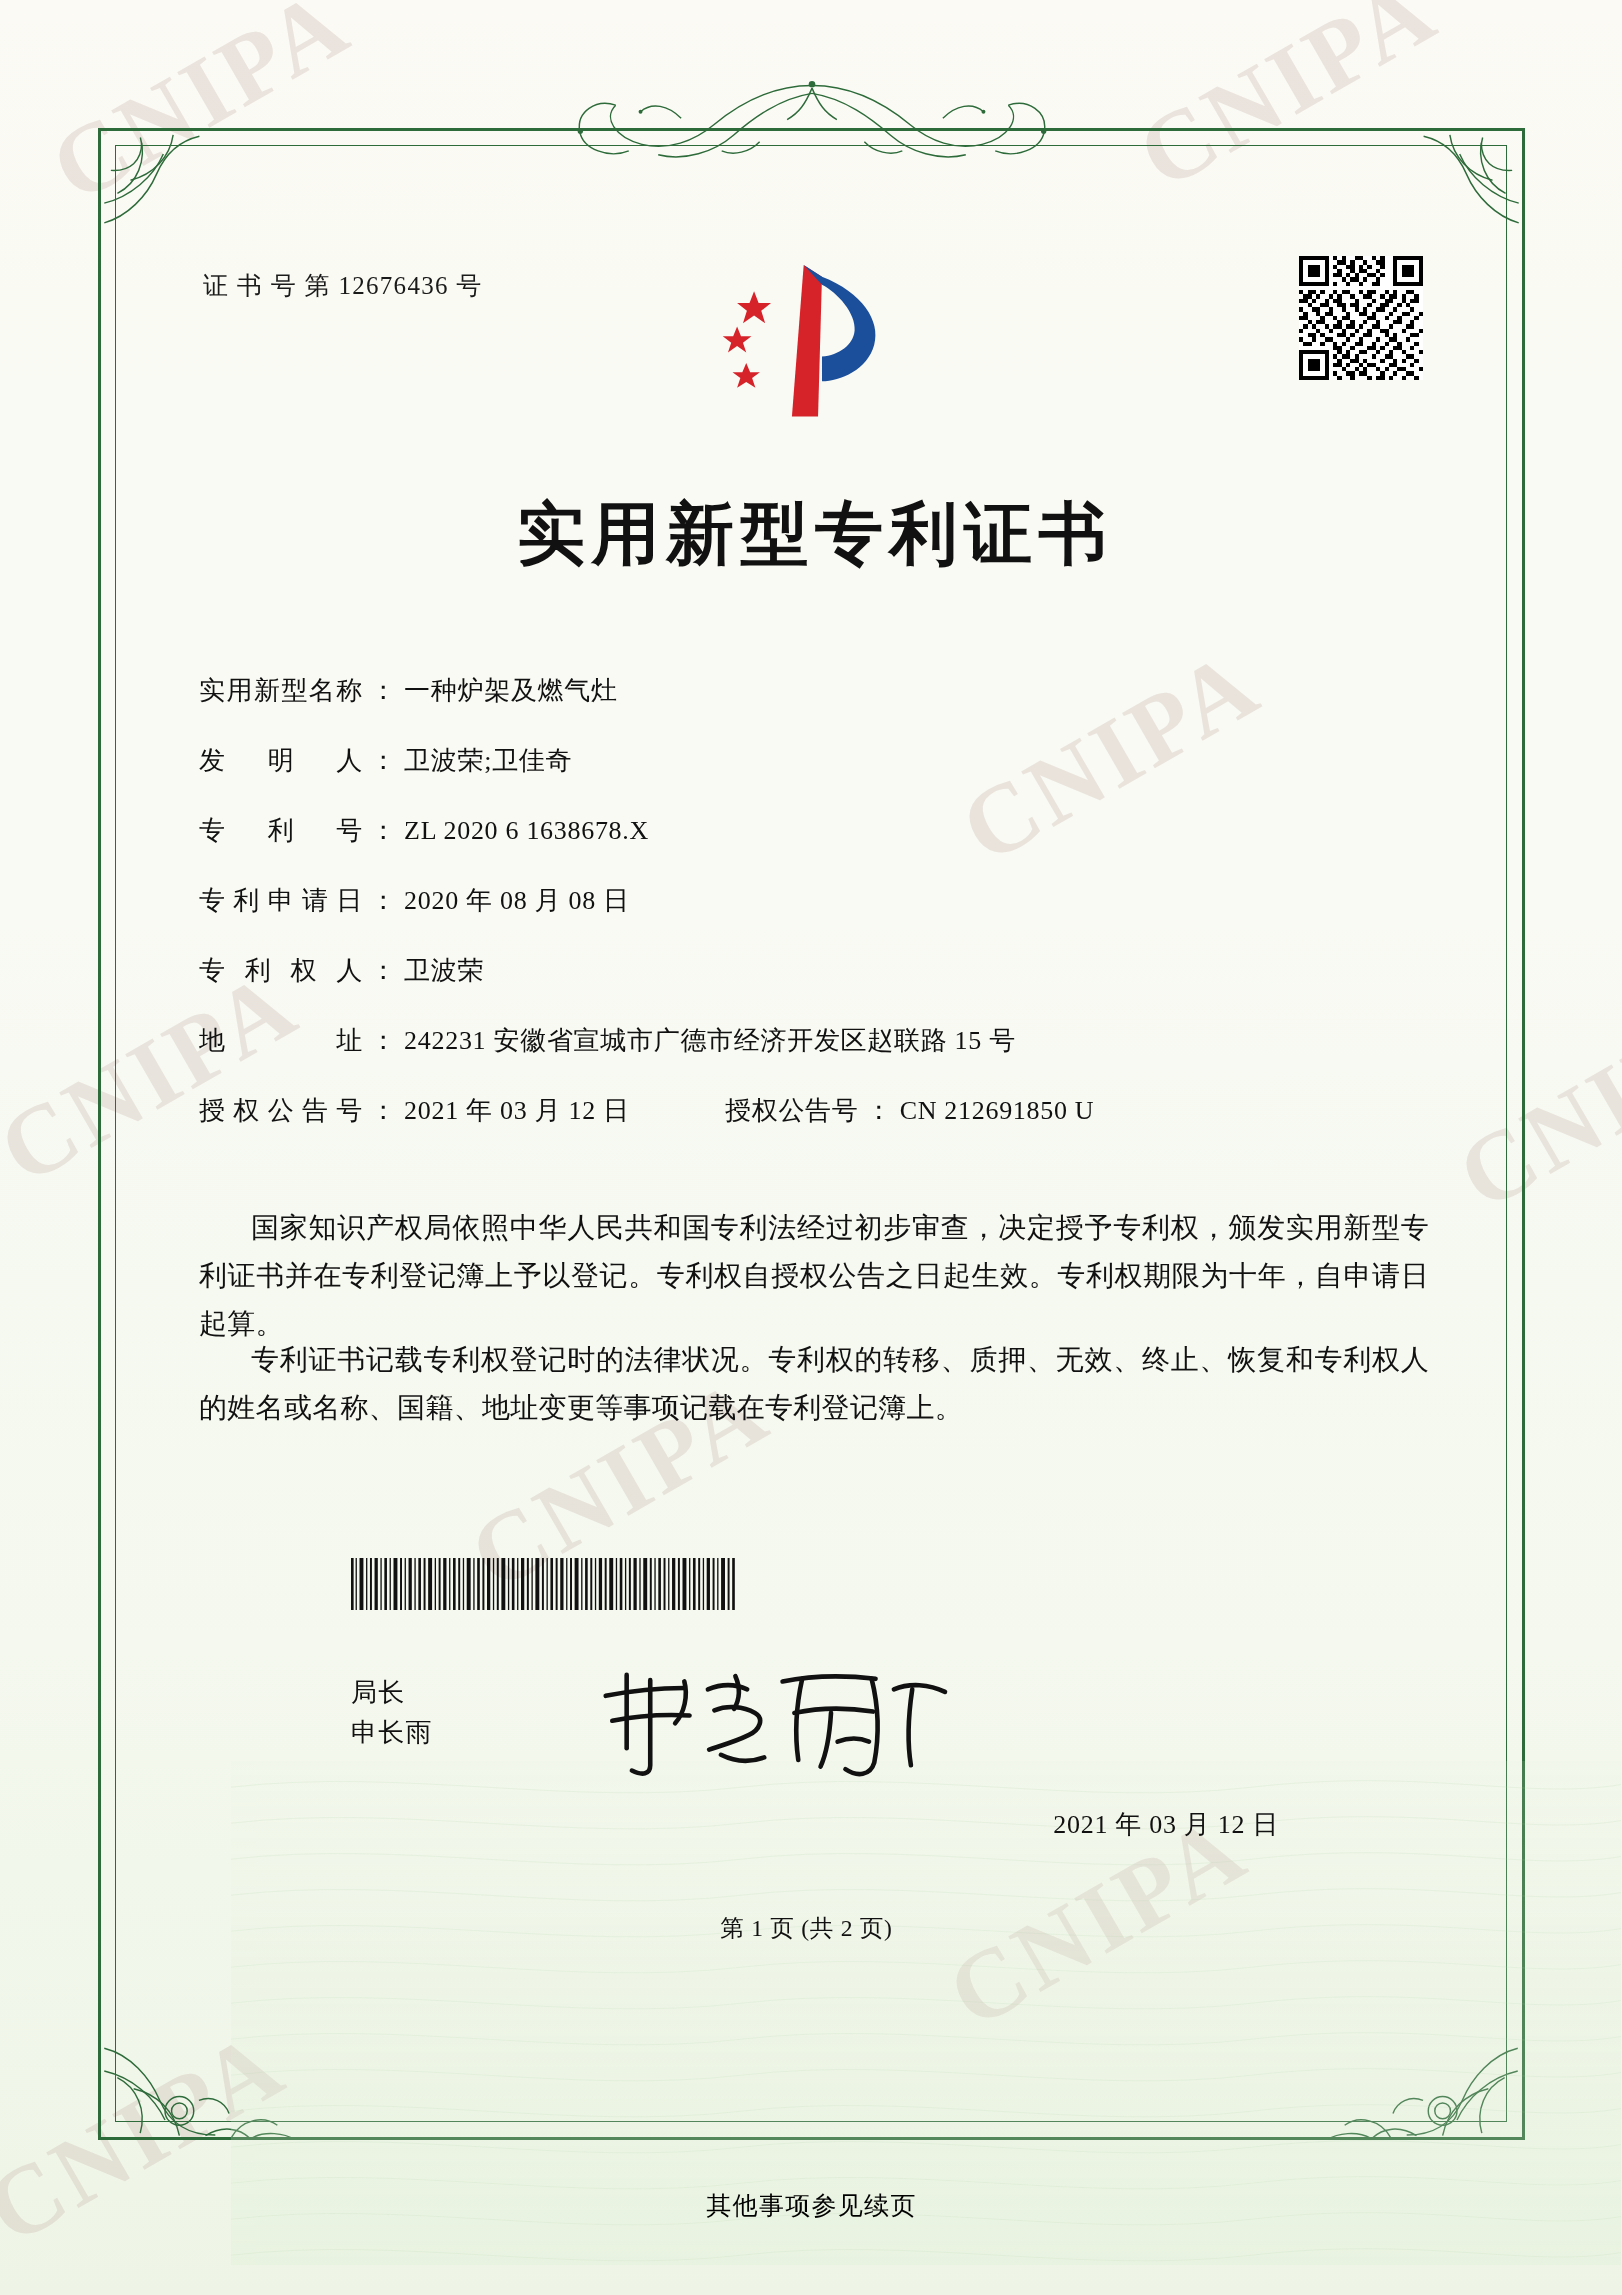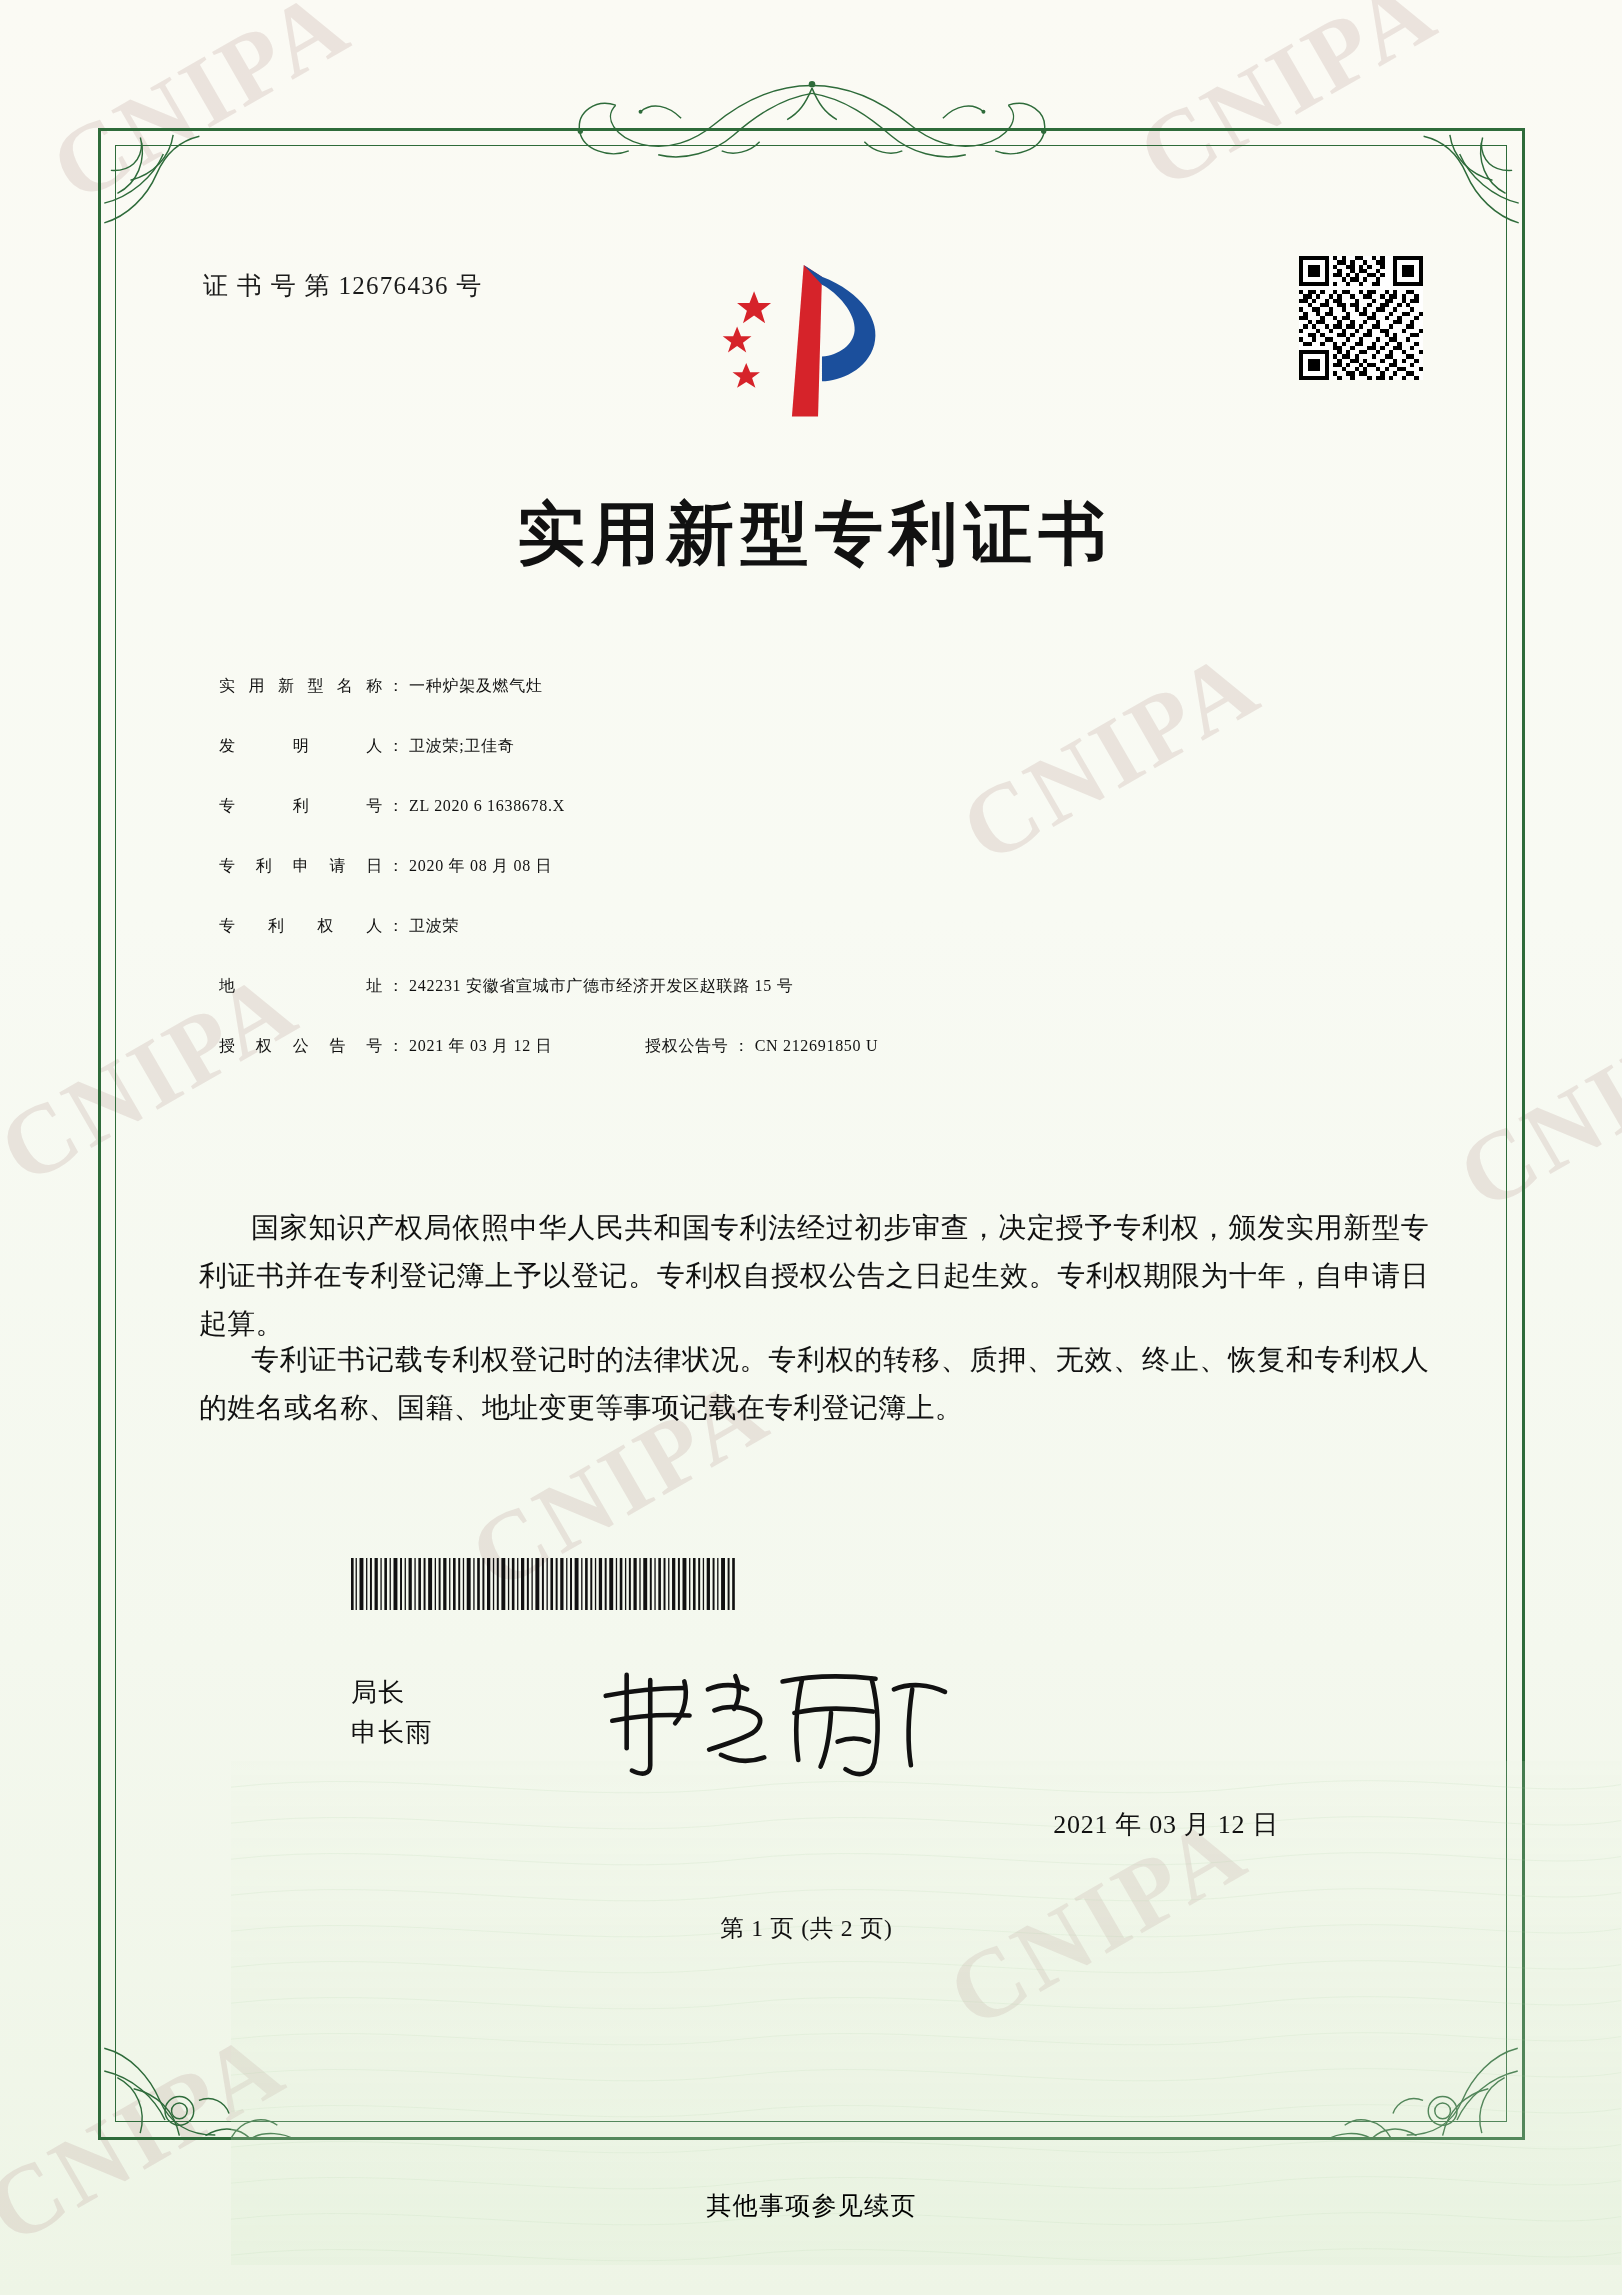--- a/index.html
+++ b/index.html
@@ -127,27 +127,26 @@
     margin-left: 20px;
   }
 
   .fields {
     position: absolute;
     left: 84px;
     top: 533px;
     width: 1243px;
   }
   .field-row {
-    font-size: 16px;
+    font-size: 26px;
     color: #111;
     line-height: 1;
     margin-bottom: 44px;
     white-space: nowrap;
     letter-spacing: 0.7px;
-    margin-left: 20px;
   }
   .lbl {
     display: inline-block;
     width: 164px;
     text-align: justify;
     text-align-last: justify;
   }
   .val {
     display: inline;
   }

